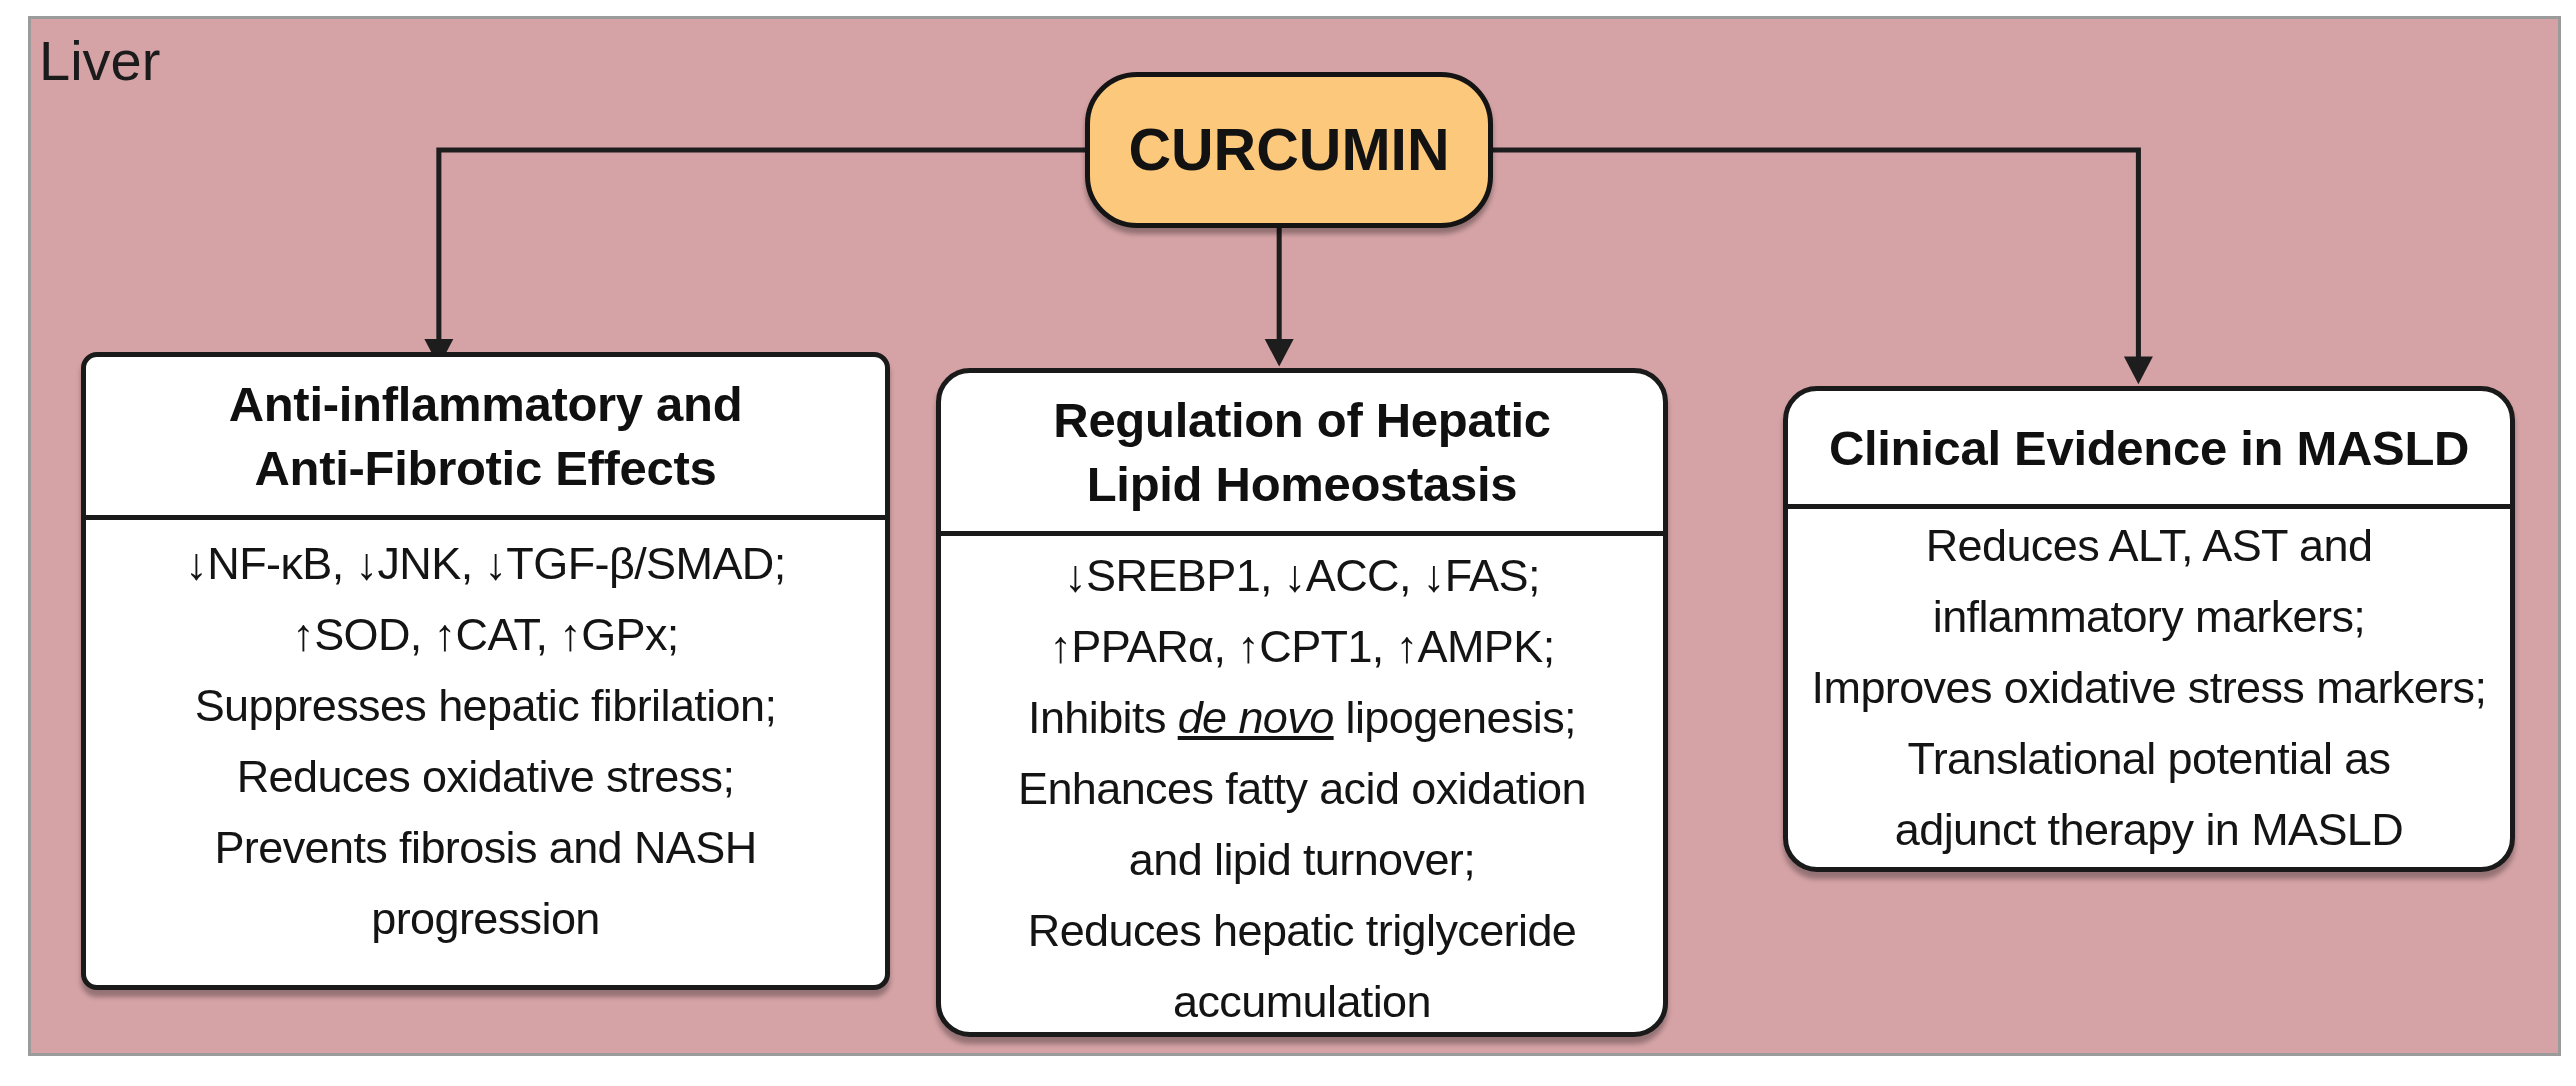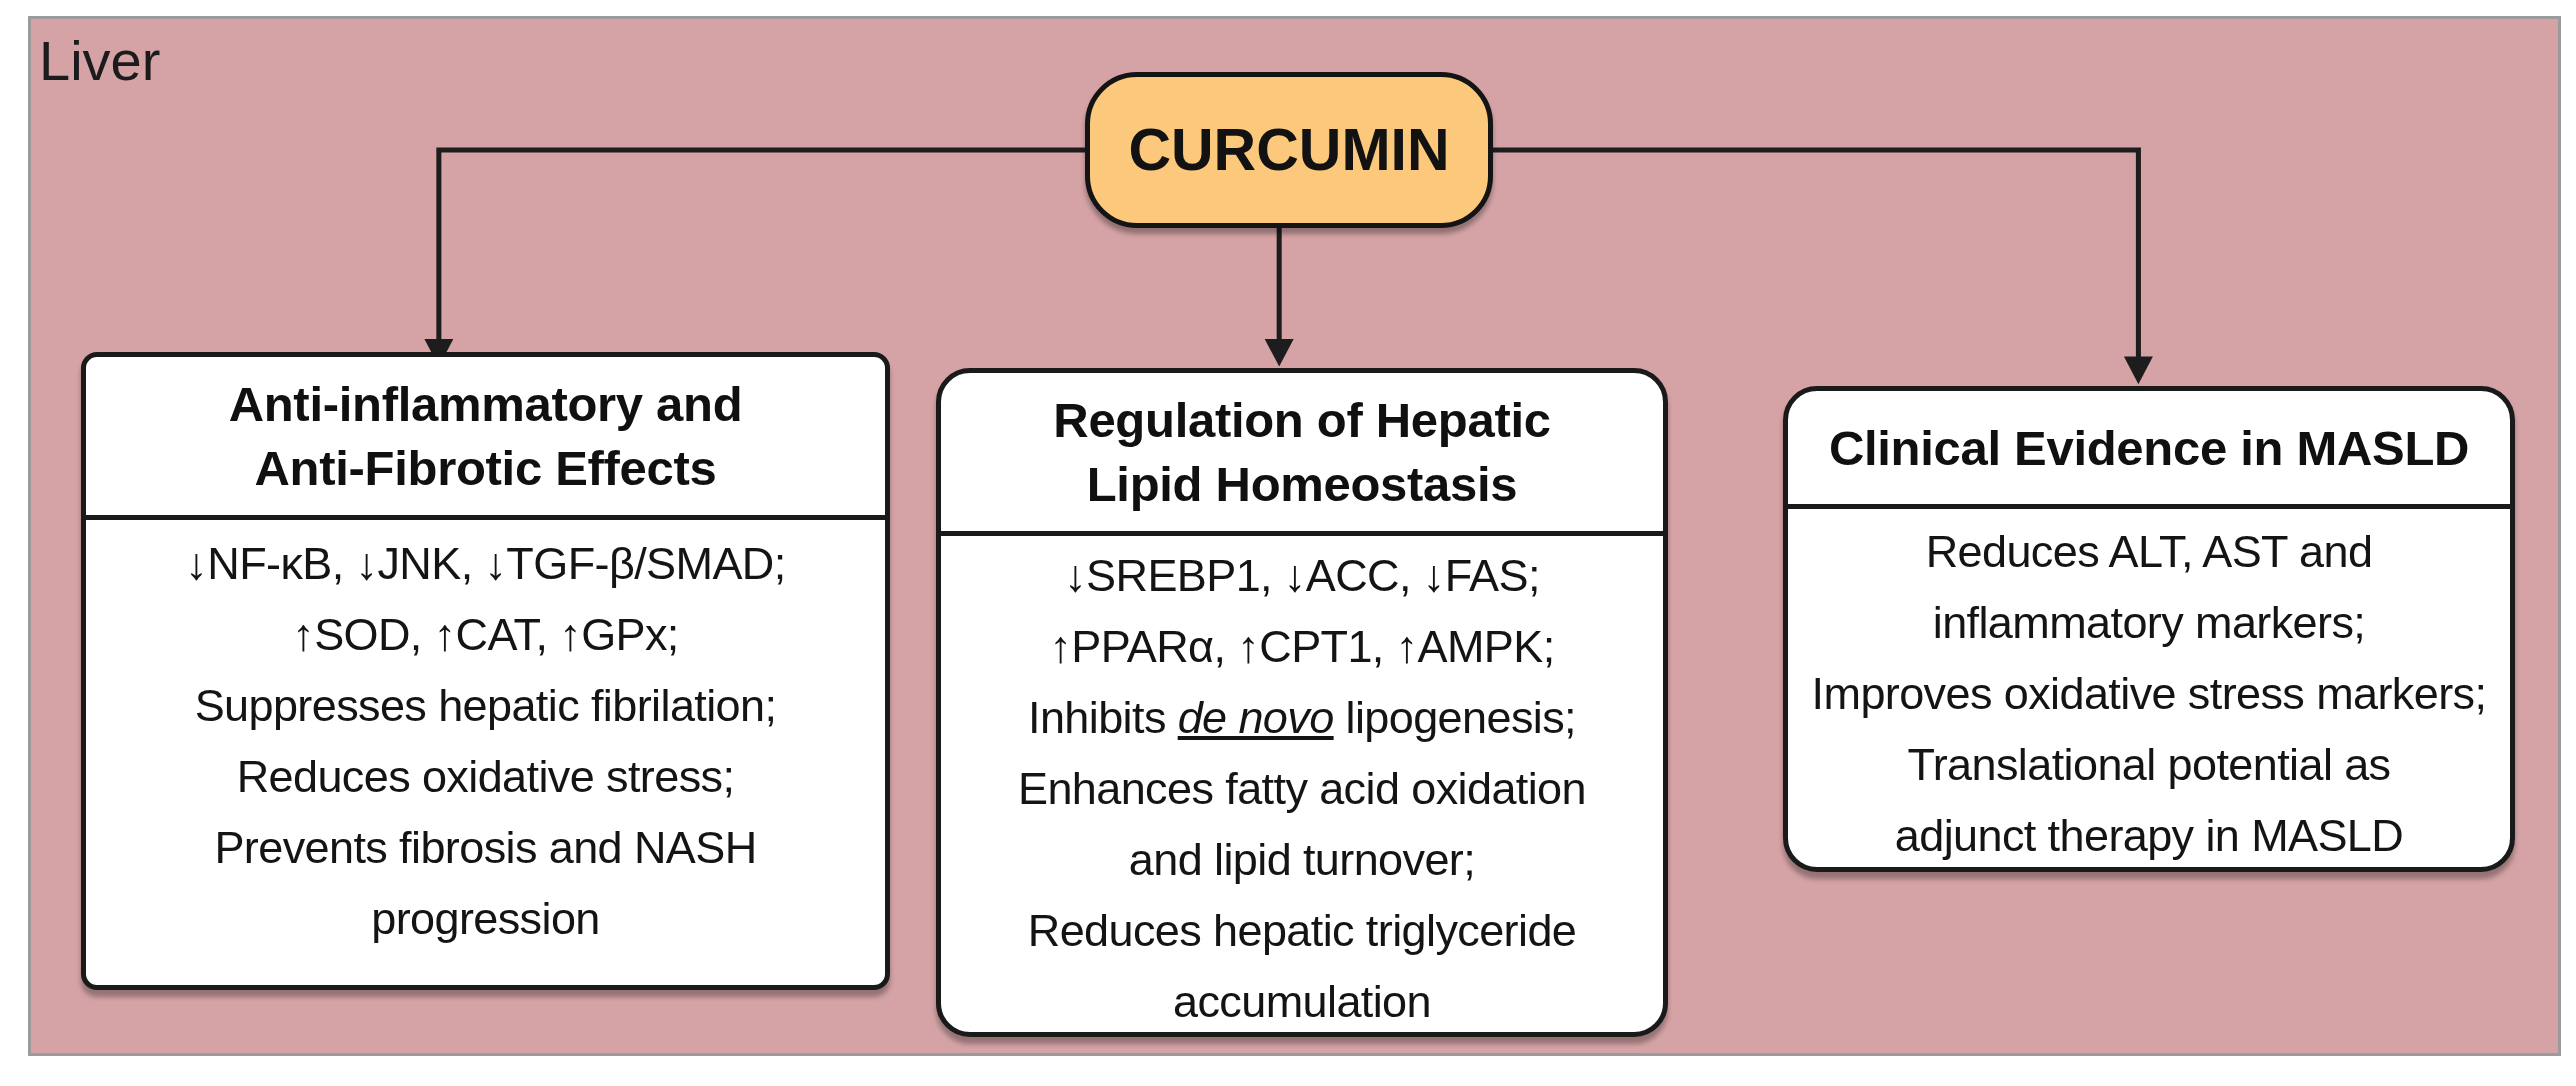--- a/index.html
+++ b/index.html
@@ -102,21 +102,21 @@
   .box-right .box-title { height: 113px; }
   .box-body {
     text-align: center;
     font-size: 45px;
     line-height: 71px;
     letter-spacing: -0.6px;
     color: #141414;
   }
   .box-left .box-body  { padding-top: 7.6px; }
   .box-mid .box-body   { padding-top: 3.8px;  }
-  .box-right .box-body { padding-top: 7px;  }
+  .box-right .box-body { padding-top: 1px;  }
   .bline { white-space: nowrap; }
   .bline em { font-style: italic; text-decoration: underline; }
 </style>
 </head>
 <body>
 
 <div class="stage">
 
   <div class="panel"></div>
 

